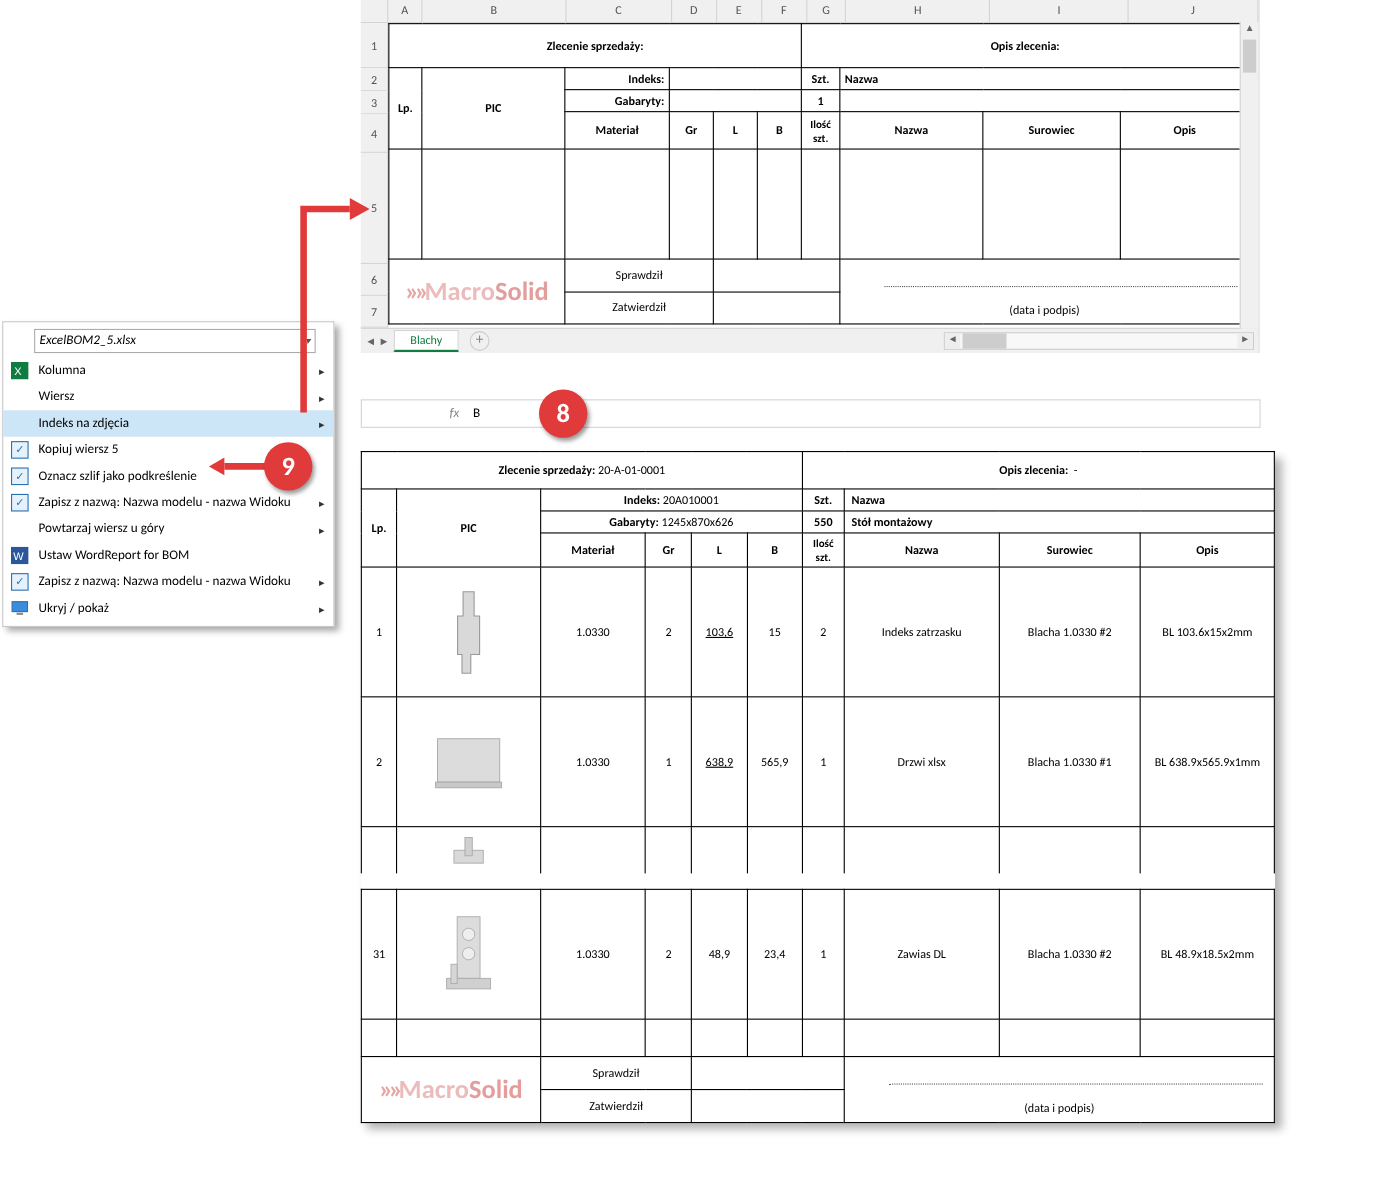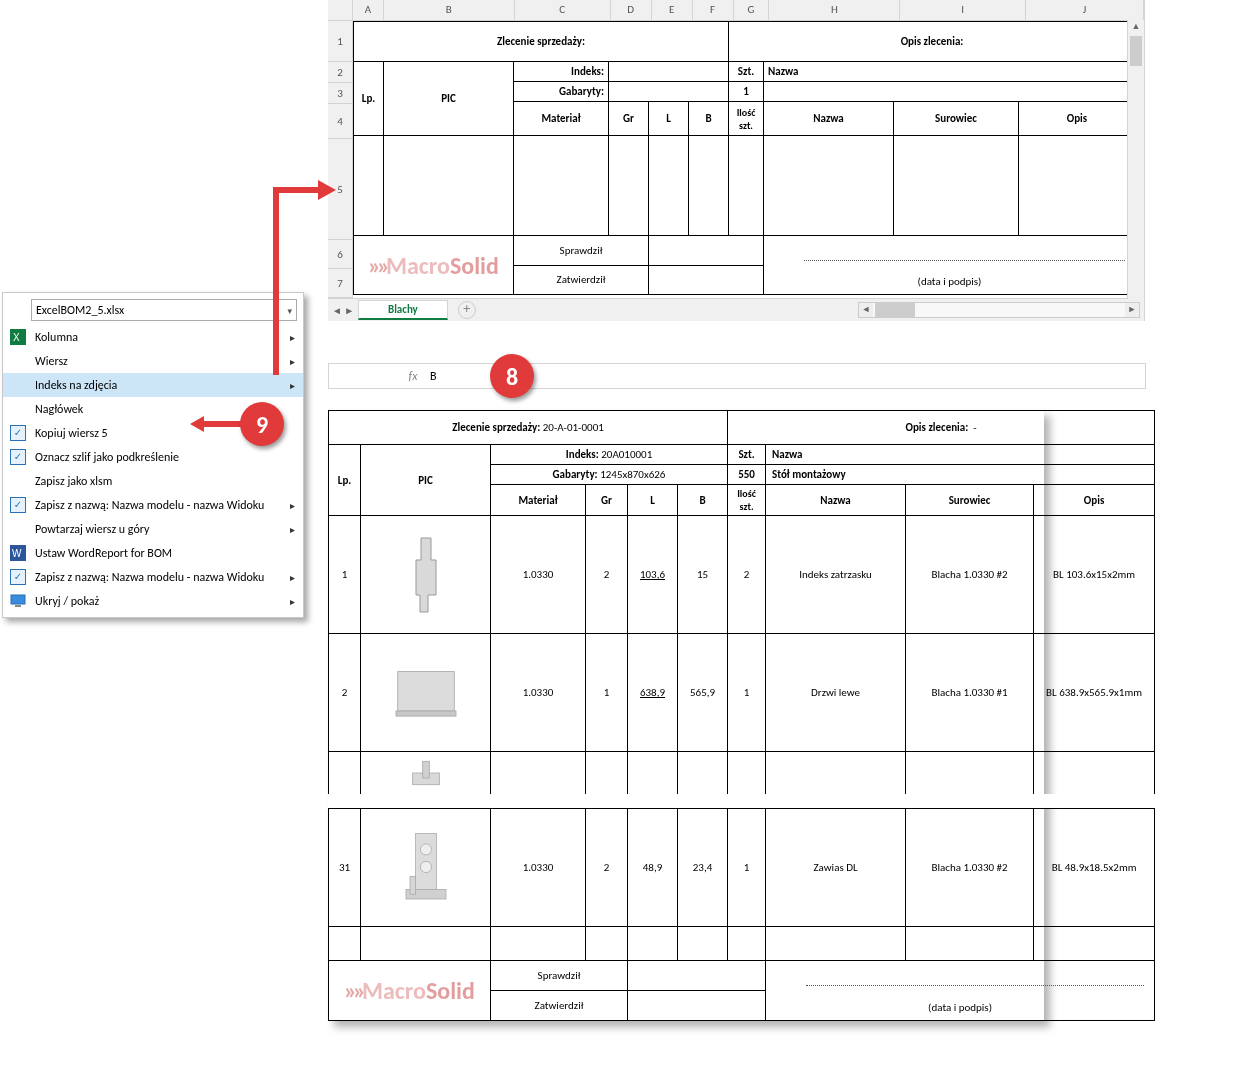--- a/index.html
+++ b/index.html
@@ -73,24 +73,24 @@
     background: #f0f0f0;
     border-top: 1px solid #d4d4d4;
     display: flex;
     align-items:center;
     padding-left: 30px;
     position: relative;
   }
   .sheet-tabs .nav { position:absolute; left:4px; font-size:10px; color:#666; }
   .sheet-tab {
     background: #fff;
-    padding: 2px 29px;
+    padding: 2px 14px;
     font-size: 11px;
     color: #107c41;
-    font-weight: bold;
+    font-weight: normal;
     border: 1px solid #d4d4d4;
     border-bottom: 2px solid #107c41;
   }
   .add-sheet { margin-left: 10px; font-size: 14px; color:#888; width:16px; height:16px; border:1px solid #ccc; border-radius:50%; text-align:center; line-height:14px;}
   .hscroll {
     position:absolute; right:4px; top:3px; height:14px; width:280px;
     background:#f8f8f8; border:1px solid #ccc; display:flex;
   }
   .hscroll .btn{width:14px; text-align:center; font-size:9px; color:#666; background:#eee;}
   .hscroll .thumb{width:40px; background:#cdcdcd; margin-left:2px;}
@@ -118,21 +118,22 @@
     padding: 0 8px 0 4px;
     font-size: 12px;
     position: relative;
   }
   .ctx-row.hover { background: #cde6f7; }
   .ctx-row .ico { width: 22px; height:18px; display:flex; align-items:center; justify-content:center; font-size:11px; }
   .ctx-row .chk { width:14px; height:14px; border:1px solid #2a72b5; background:#e6f2fb; color:#2a72b5; font-size:10px; line-height:13px; text-align:center;}
   .ctx-row .lbl { flex: 1; padding-left: 6px; }
   .ctx-row .sub { font-size:10px; color:#333; }
   .ctx-combo {
-    margin: 2px 6px 4px 28px;
+    margin: 2px 16px 4px 28px;
+    font-style: italic;
   }
   .ctx-combo-inner{
     border:1px solid #ababab; height:20px; display:flex; align-items:center;
     padding: 0 4px; font-size:12px; justify-content:space-between;
   }
   .ctx-combo-inner .dd{font-size:9px; color:#555;}
 
   
   .fbar {
     position:absolute;
@@ -142,21 +143,21 @@
   }
   .fbar .namebox{ width:60px; border-right:1px solid #d4d4d4; padding:0 6px; font-size:12px;}
   .fbar .fx{ width:22px; text-align:center; color:#888; font-style:italic;}
   .fbar .val{ flex:1; padding:0 6px; font-size:12px;}
 
   
   .excel-bot {
     position: absolute;
     left: 328px;
     top: 410px;
-    width: 716px;
+    width: 831px;
     background:#fff;
     box-shadow: 6px 6px 8px rgba(0,0,0,0.3);
   }
   .tbl-bot { border-collapse: collapse; width:100%; table-layout:fixed;}
   .tbl-bot td {
     border: 1px solid #000;
     font-size: 11px;
     text-align: center;
     padding: 2px 4px;
   }
@@ -340,38 +341,30 @@
         <span class="ico"></span>
         <span class="lbl">Wiersz</span>
         <span class="sub">▸</span>
       </div>
       <div class="ctx-row hover">
         <span class="ico"></span>
         <span class="lbl">Indeks na zdjęcia</span>
         <span class="sub">▸</span>
       </div>
       <div class="ctx-row">
-        <span class="ico"></span>
-        <span class="lbl">Nagłówek</span>
-      </div>
-      <div class="ctx-row">
         <span class="ico">
           <span class="chk">✓</span>
         </span>
         <span class="lbl">Kopiuj wiersz 5</span>
       </div>
       <div class="ctx-row">
         <span class="ico">
           <span class="chk">✓</span>
         </span>
         <span class="lbl">Oznacz szlif jako podkreślenie</span>
-      </div>
-      <div class="ctx-row">
-        <span class="ico"></span>
-        <span class="lbl">Zapisz jako xlsm</span>
       </div>
       <div class="ctx-row">
         <span class="ico">
           <span class="chk">✓</span>
         </span>
         <span class="lbl">Zapisz z nazwą: Nazwa modelu - nazwa Widoku</span>
         <span class="sub">▸</span>
       </div>
       <div class="ctx-row">
         <span class="ico"></span>
@@ -472,21 +465,21 @@
         <svg viewBox="0 0 90 70" style="width:80px;height:60px">
               <rect x="12" y="10" width="66" height="46" fill="#dcdcdc" stroke="#aaa"></rect>
               <rect x="10" y="56" width="70" height="6" fill="#c8c8c8" stroke="#aaa"></rect>
             </svg>
       </td>
       <td>1.0330</td>
       <td>1</td>
       <td class="u">638,9</td>
       <td>565,9</td>
       <td>1</td>
-      <td>Drzwi lewe</td>
+      <td>Drzwi xlsx</td>
       <td>Blacha 1.0330 #1</td>
       <td>BL 638.9x565.9x1mm</td>
     </tr>
 
     <tr style="height:42px">
       <td style="border-bottom:none"></td>
       <td style="border-bottom:none" class="pic-cell">
         <svg viewBox="0 0 60 40" style="width:50px;height:36px">
               <rect x="14" y="20" width="32" height="14" fill="#d9d9d9" stroke="#aaa"></rect>
               <rect x="26" y="6" width="8" height="20" fill="#d0d0d0" stroke="#aaa"></rect>

